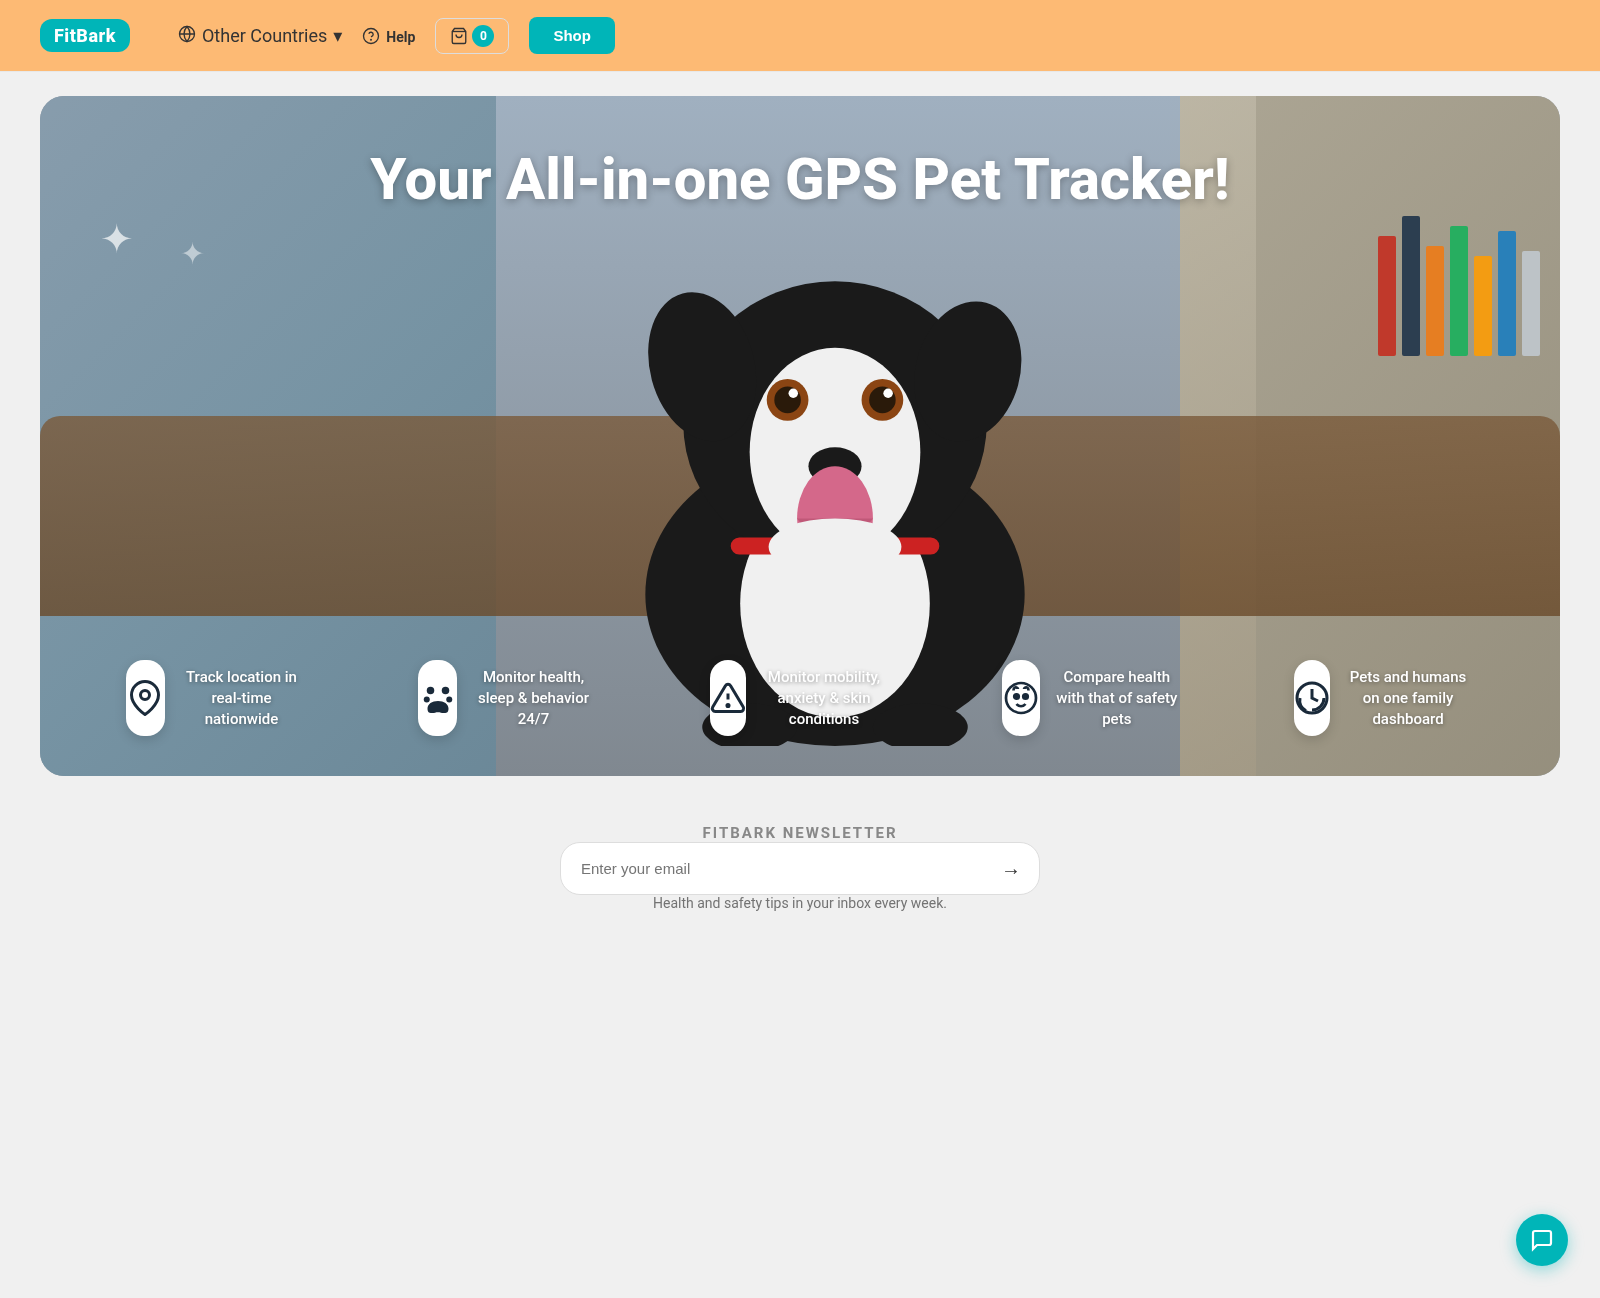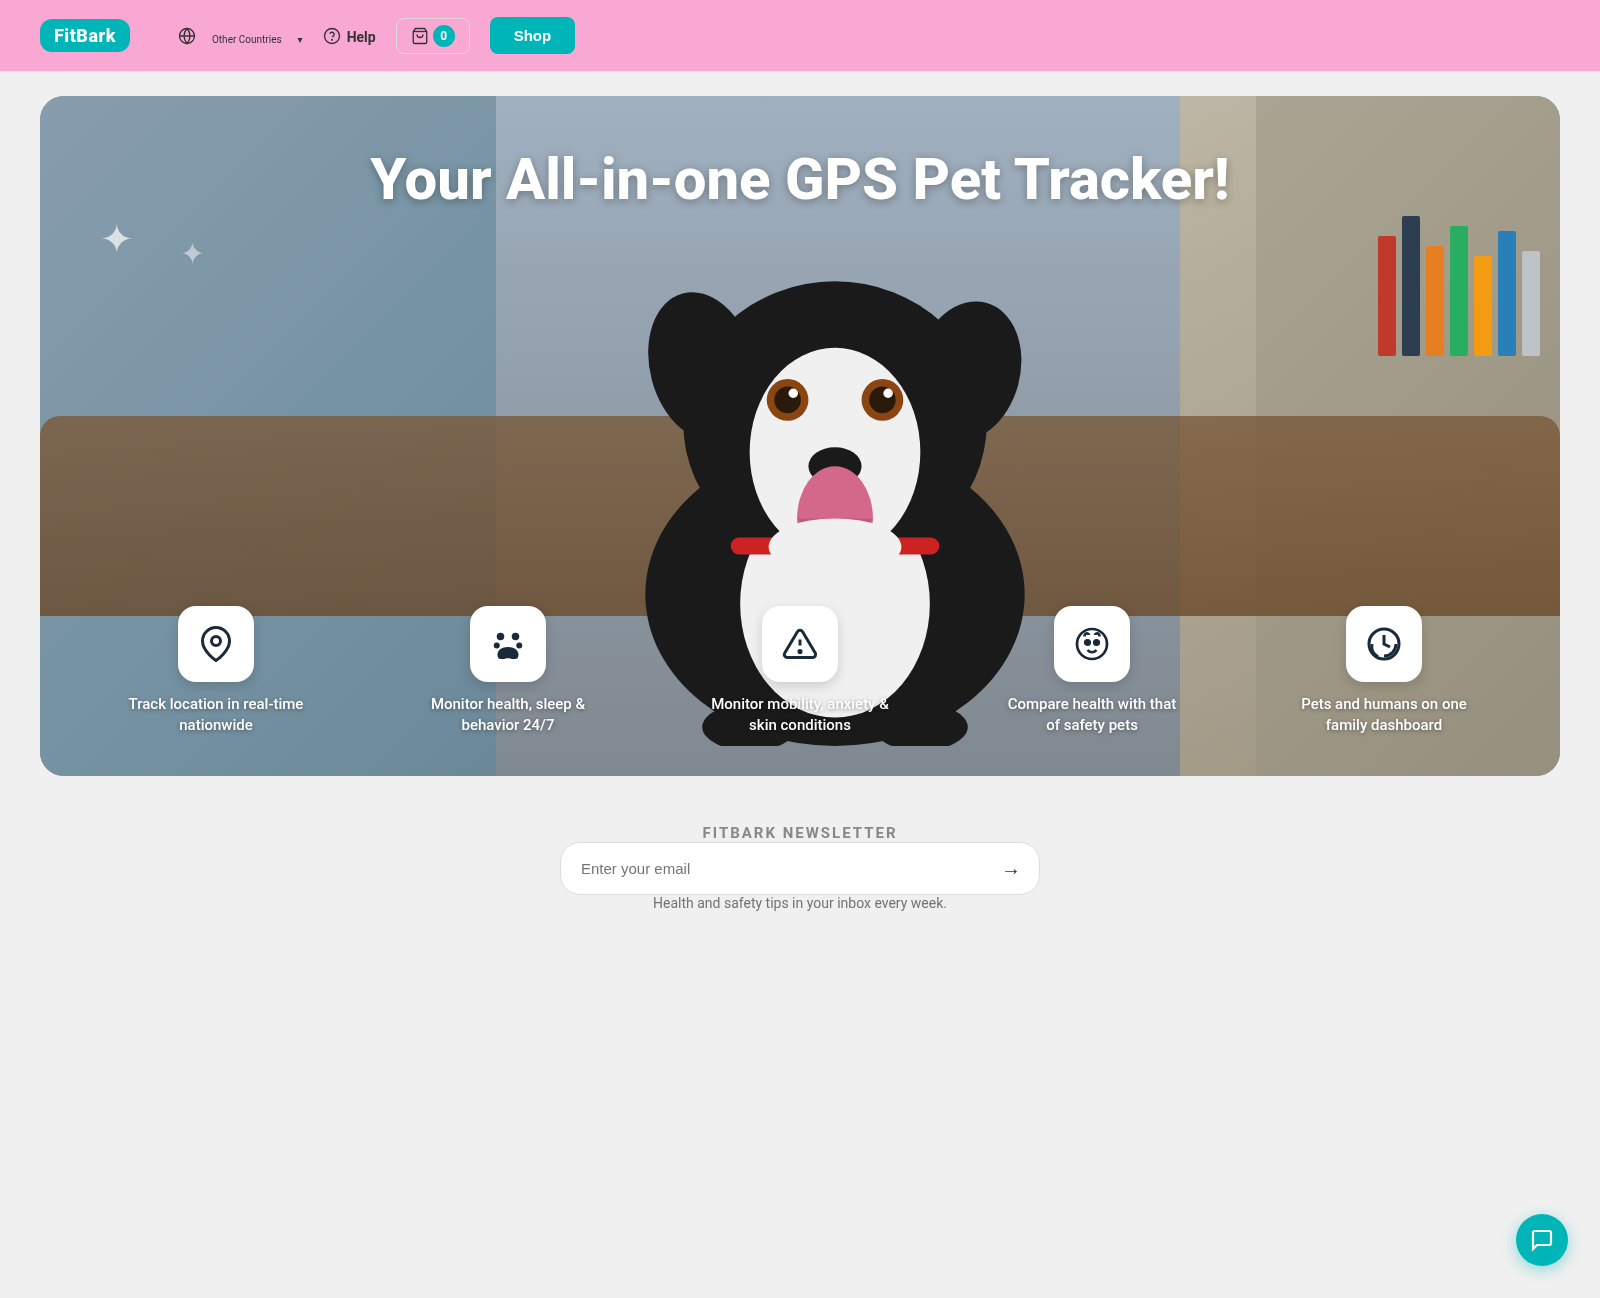--- a/index.html
+++ b/index.html
@@ -5,21 +5,21 @@
     * { box-sizing: border-box; margin: 0; padding: 0; }
     body {
       font-family: -apple-system, BlinkMacSystemFont, 'Segoe UI', Roboto, sans-serif;
       background: #f0f0f0;
       min-height: 1298px;
       width: 1600px;
     }
 
     
     .header {
-      background: #f9a8d4;
+      background: #fdba74;
       display: flex;
       align-items: center;
       padding: 0 40px;
       height: 72px;
       border-bottom: 1px solid #e8e8e8;
     }
     .logo {
       background: #00b5b8;
       border-radius: 12px;
       padding: 6px 14px;
@@ -42,24 +42,24 @@
       cursor: pointer;
       text-decoration: none;
     }
     .header-right {
       display: flex;
       align-items: center;
       gap: 20px;
     }
     .countries-btn {
       display: flex;
-      align-items: flex-end;
-      gap: 16px;
+      align-items: flex-start;
+      gap: 6px;
       color: #333;
-      font-size: 10px;
+      font-size: 18px;
       cursor: pointer;
     }
     .globe-icon {
       width: 18px;
       height: 18px;
     }
     .help-btn {
       display: flex;
       align-items: flex-end;
       gap: 6px;
@@ -149,21 +149,20 @@
       z-index: 10;
       display: flex;
       justify-content: space-around;
       align-items: flex-start;
       padding: 0 40px 40px;
       margin-top: auto;
       gap: 20px;
     }
     .feature-item {
       display: flex;
-      flex-direction: column;
       align-items: center;
       gap: 12px;
       flex: 1;
       max-width: 180px;
     }
     .feature-icon-box {
       background: white;
       border-radius: 18px;
       width: 76px;
       height: 76px;

